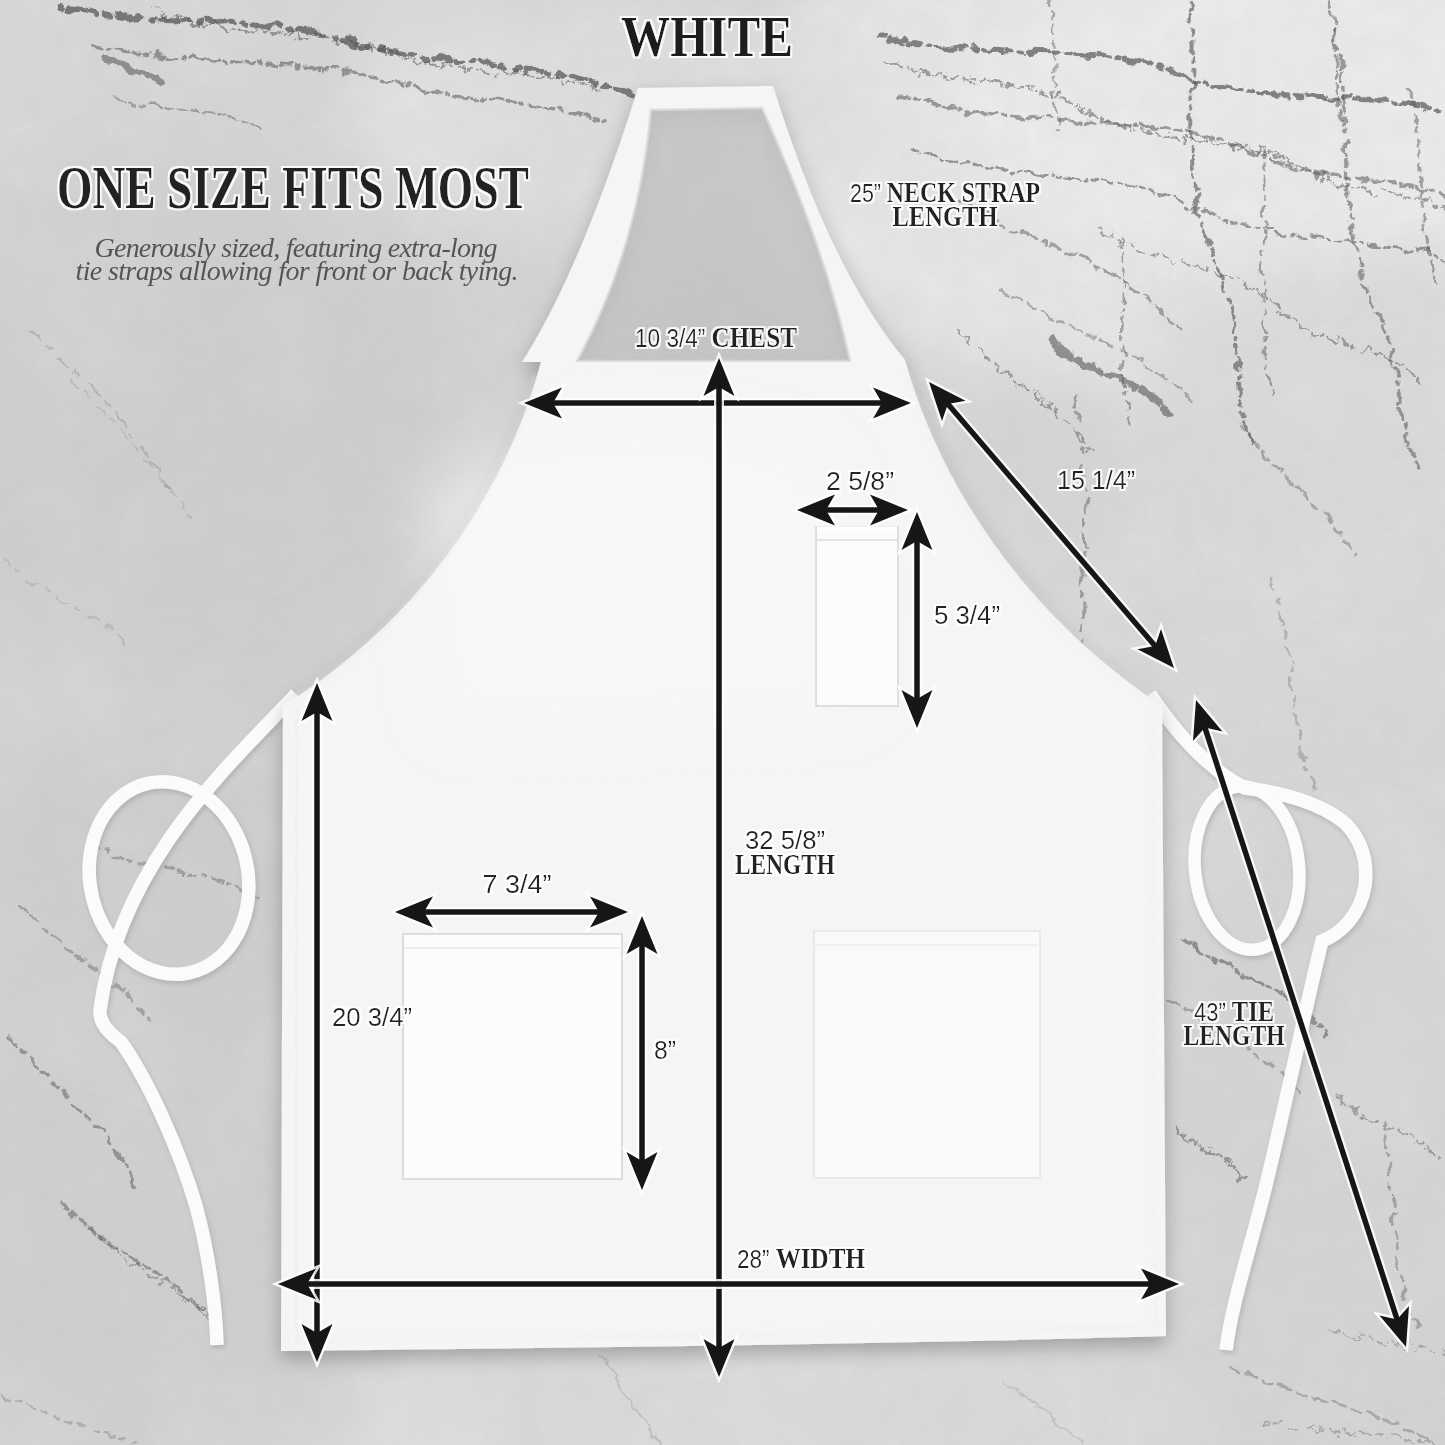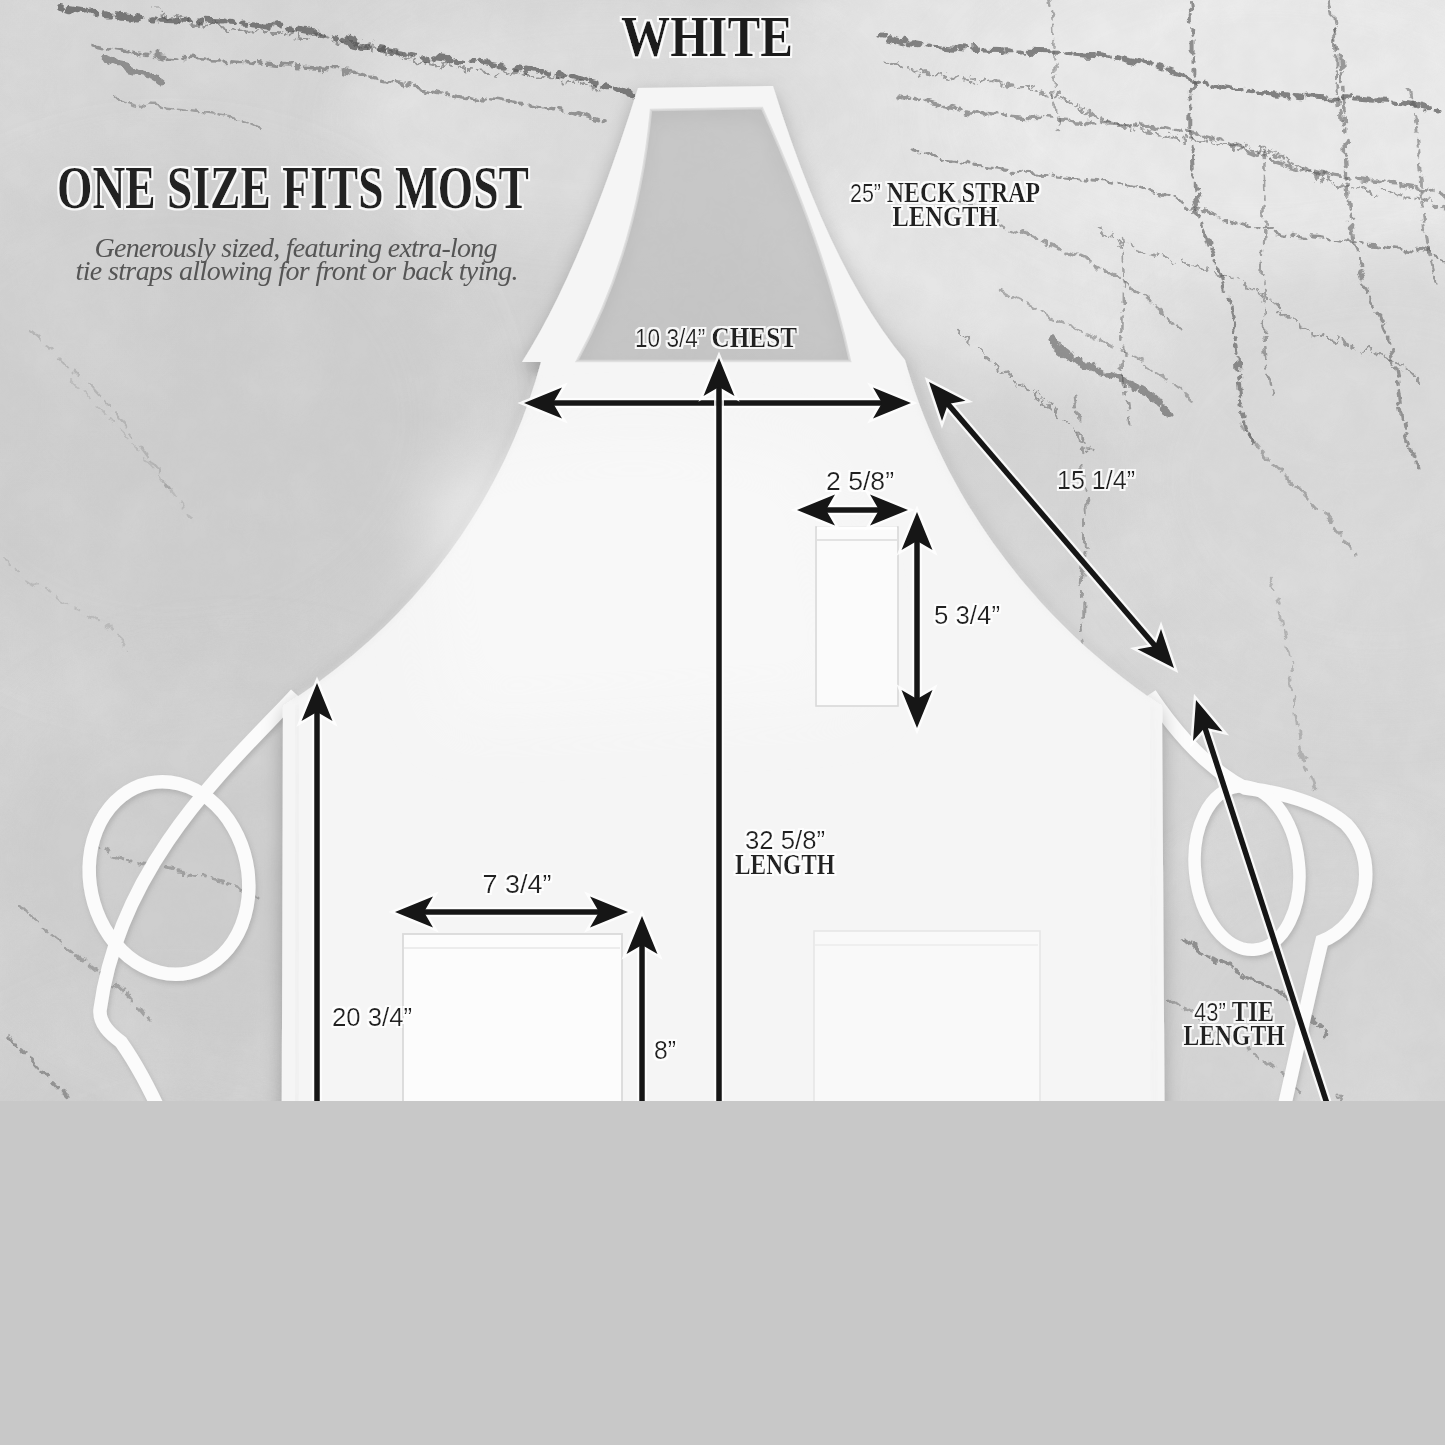--- a/index.html
+++ b/index.html
@@ -1,16 +1,16 @@
 <!DOCTYPE html>
 <html><head>
 <meta charset="utf-8">
 <style>
   html,body{margin:0;padding:0;background:#c8c8c8;}
-  .page{width:1445px;height:1101px;position:relative;overflow:hidden;font-family:"Liberation Sans",sans-serif;}
+  .page{width:1445px;height:1445px;position:relative;overflow:hidden;font-family:"Liberation Sans",sans-serif;}
 </style>
 </head>
 <body>
 <div class="page">
 <svg width="1445" height="1445" viewBox="0 0 1445 1445" xmlns="http://www.w3.org/2000/svg">
 <defs>
   <linearGradient id="bgg" x1="0" y1="0" x2="1" y2="1">
     <stop offset="0" stop-color="#d7d7d7"></stop>
     <stop offset="0.35" stop-color="#d2d2d2"></stop>
     <stop offset="0.65" stop-color="#d7d7d7"></stop>

